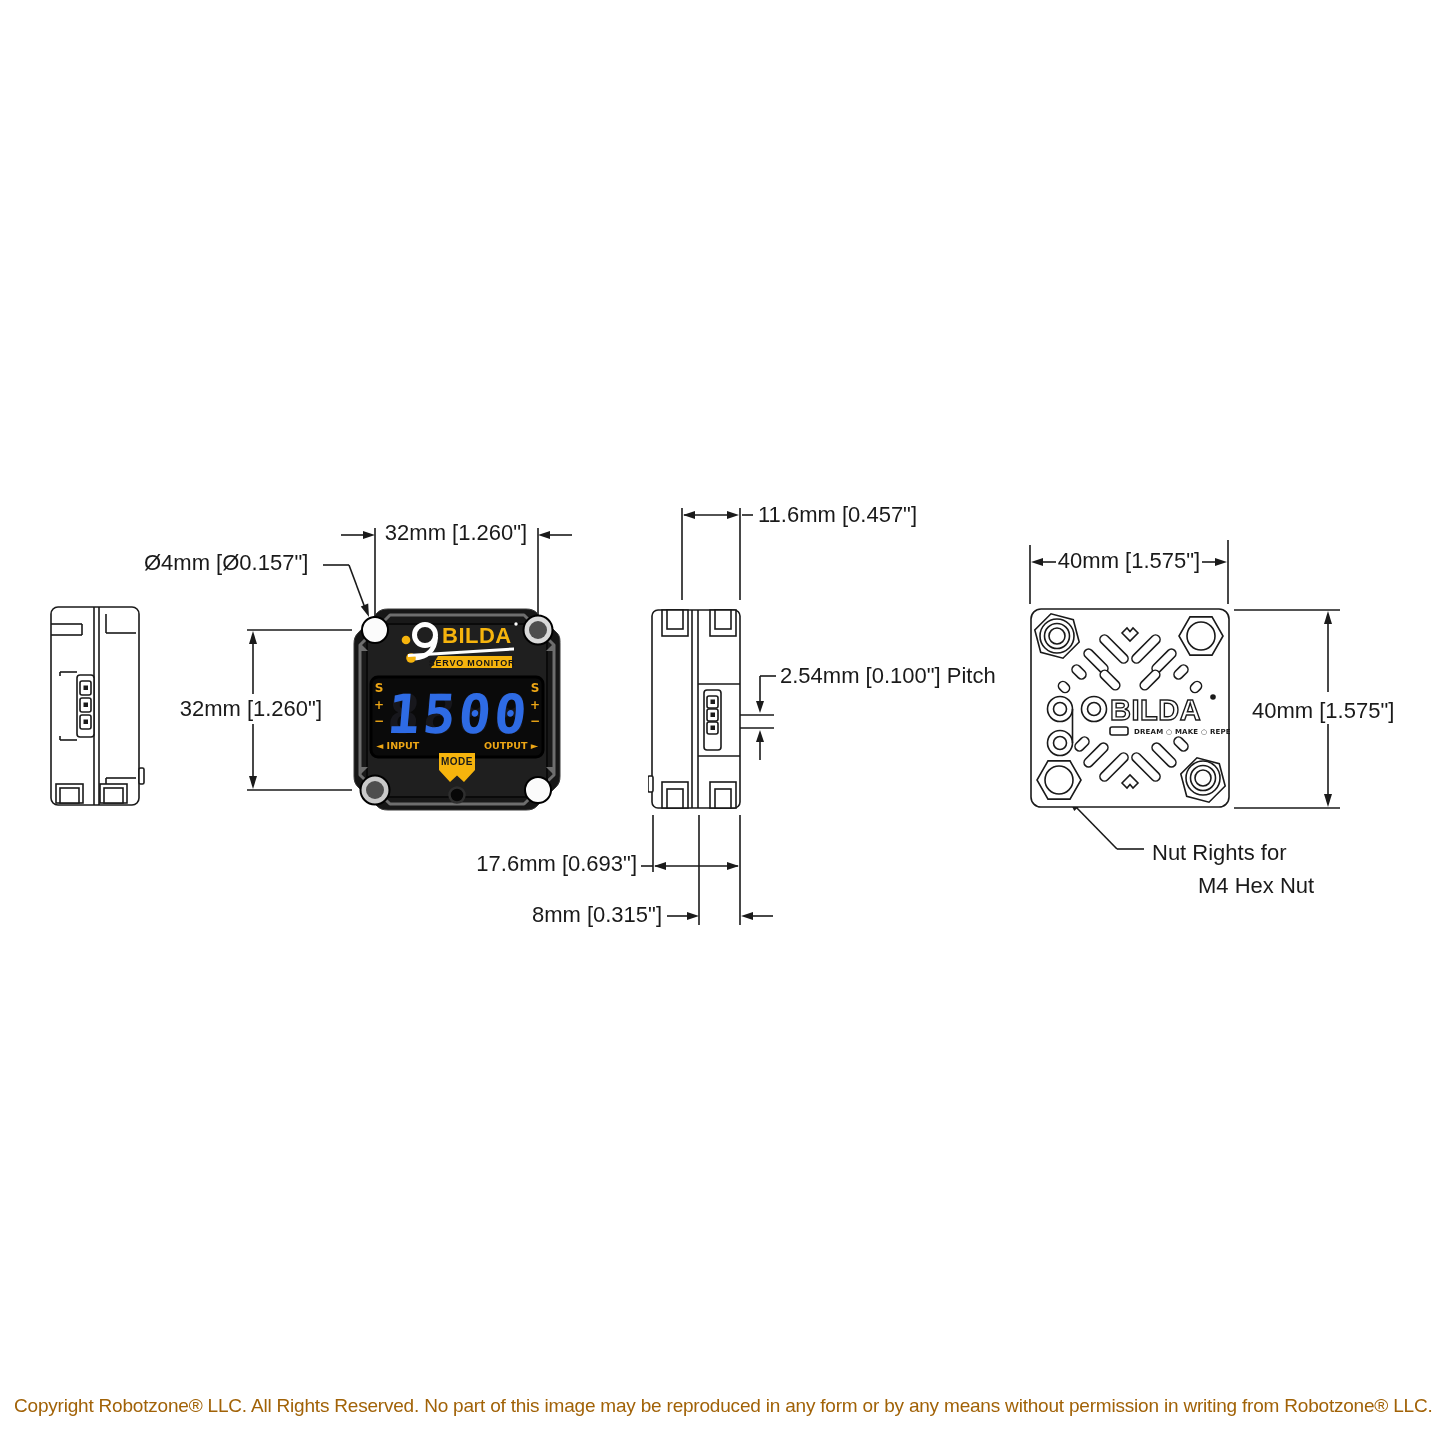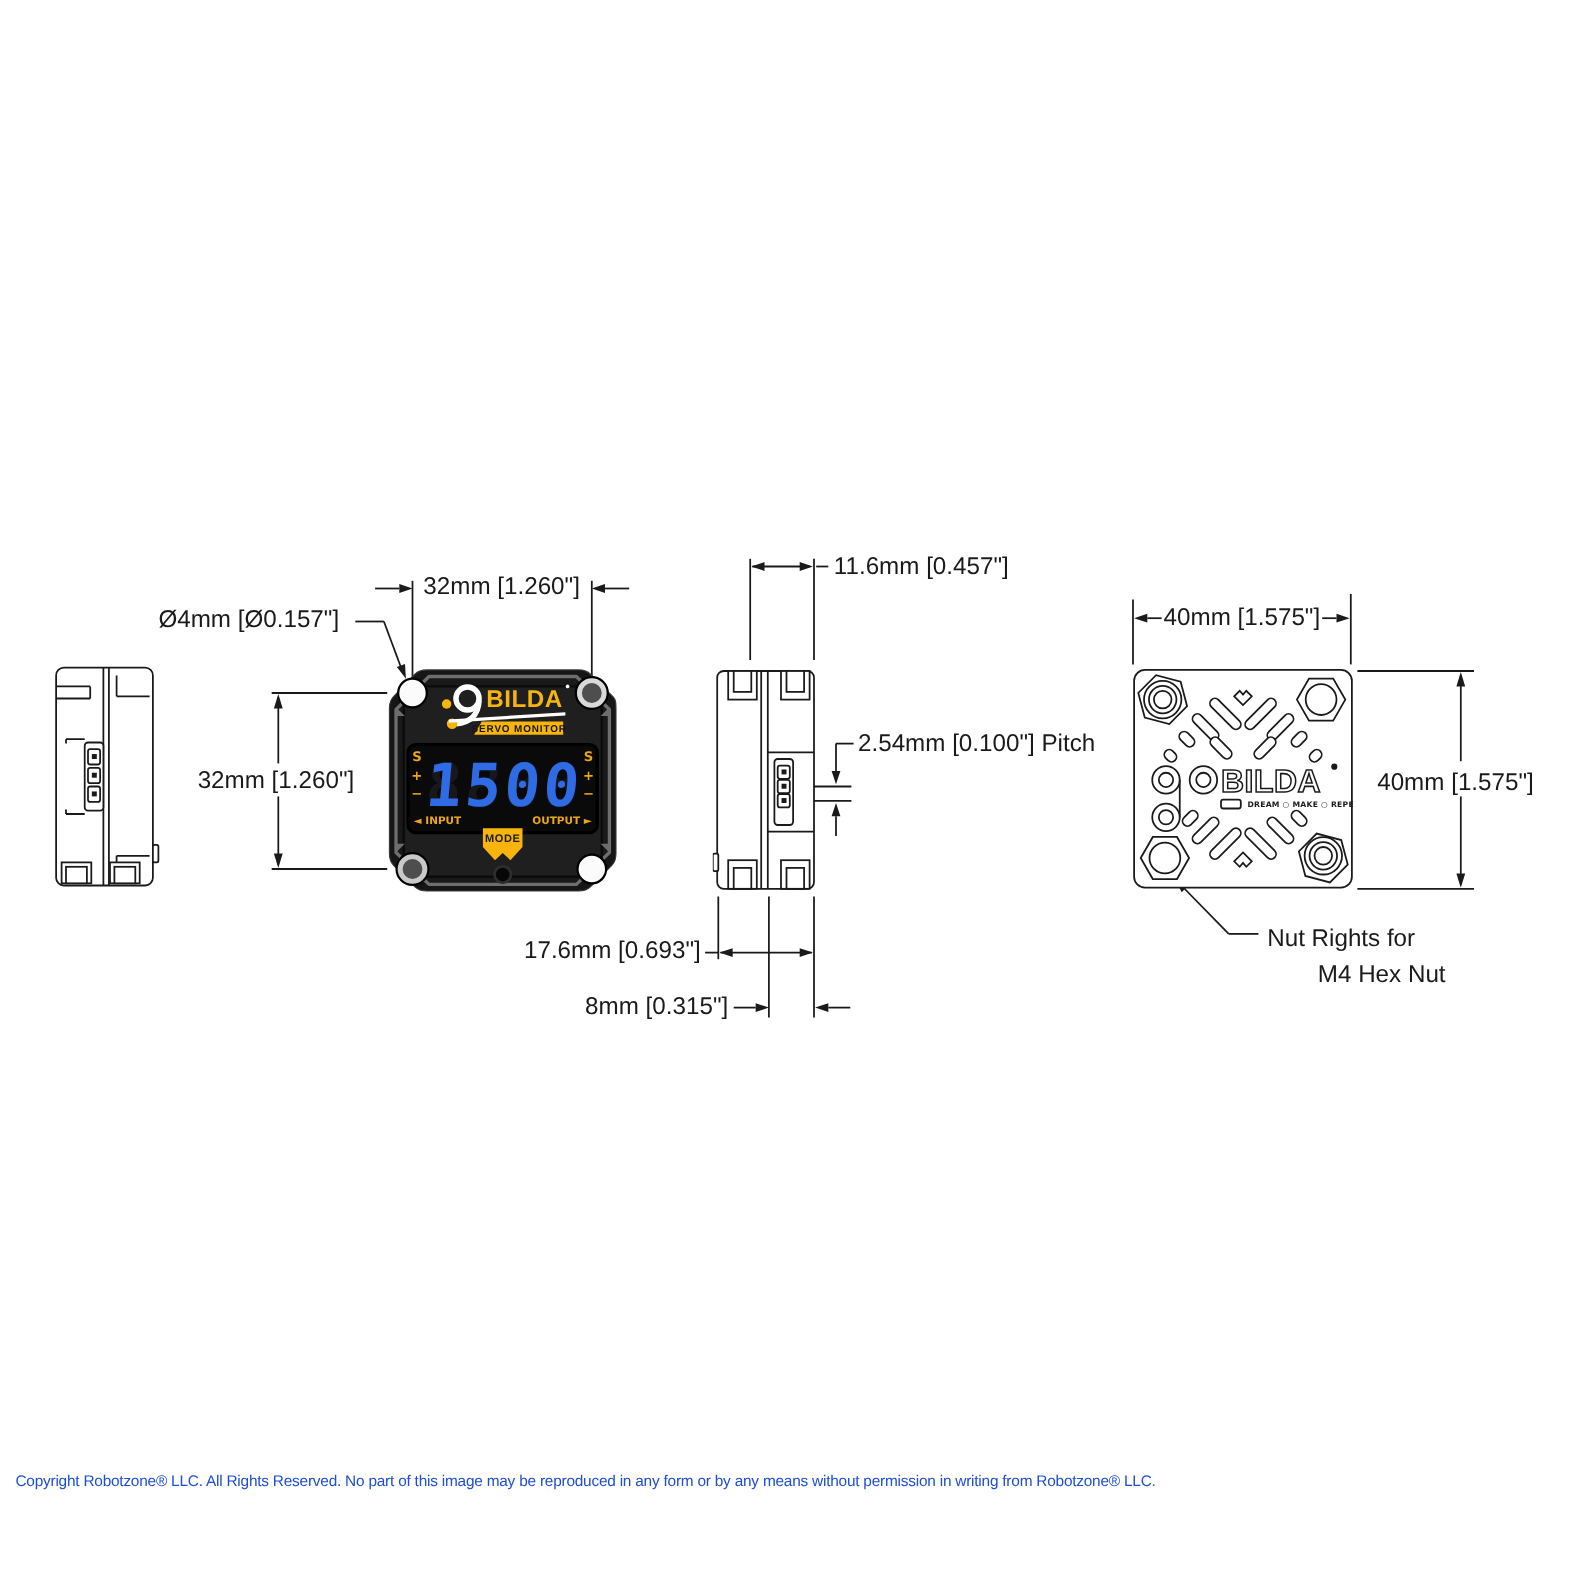--- a/index.html
+++ b/index.html
@@ -2,21 +2,21 @@
 <html><head>
 <meta charset="utf-8">
 <style>
   html,body{margin:0;padding:0;background:#fff;}
   #canvas{position:relative;width:1445px;height:1445px;background:#ffffff;overflow:hidden;
           font-family:"Liberation Sans",sans-serif;color:#1a1a1a;}
   .abs{position:absolute;}
   .dim-label{position:absolute;font-size:22px;color:#1a1a1a;white-space:nowrap;line-height:1.1;}
   .dim-center{text-align:center;}
   .dim-right{text-align:right;}
-  #copyright{position:absolute;left:14px;top:1338px;width:1425px;font-size:14px;color:#1d4ed8;
+  #copyright{position:absolute;left:14px;top:1395px;width:1425px;font-size:19px;color:#a16207;
              letter-spacing:-0.2px;white-space:nowrap;}
   svg{display:block;}
   .ln{stroke:#1a1a1a;stroke-width:1.6;fill:none;}
   .ah{fill:#1a1a1a;stroke:none;}
   .view line,.view rect,.view circle,.view polygon,.view path{stroke:#1a1a1a;stroke-width:1.6;fill:#fff;}
   .view .nofill{fill:none;}
   .view .solid{fill:#1a1a1a;stroke:none;}
 </style>
 </head>
 <body>

